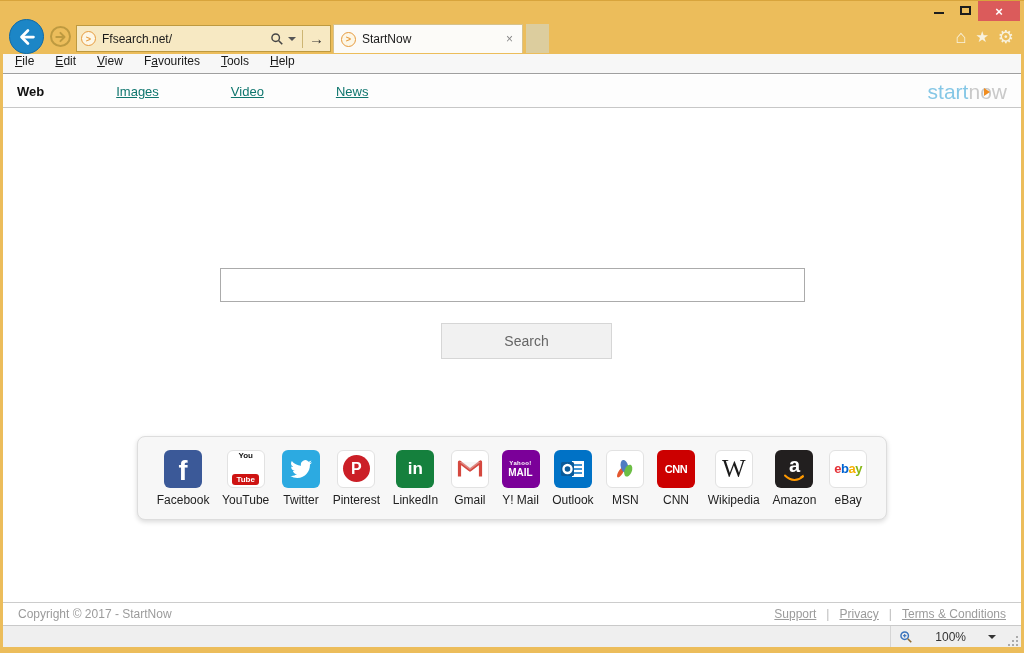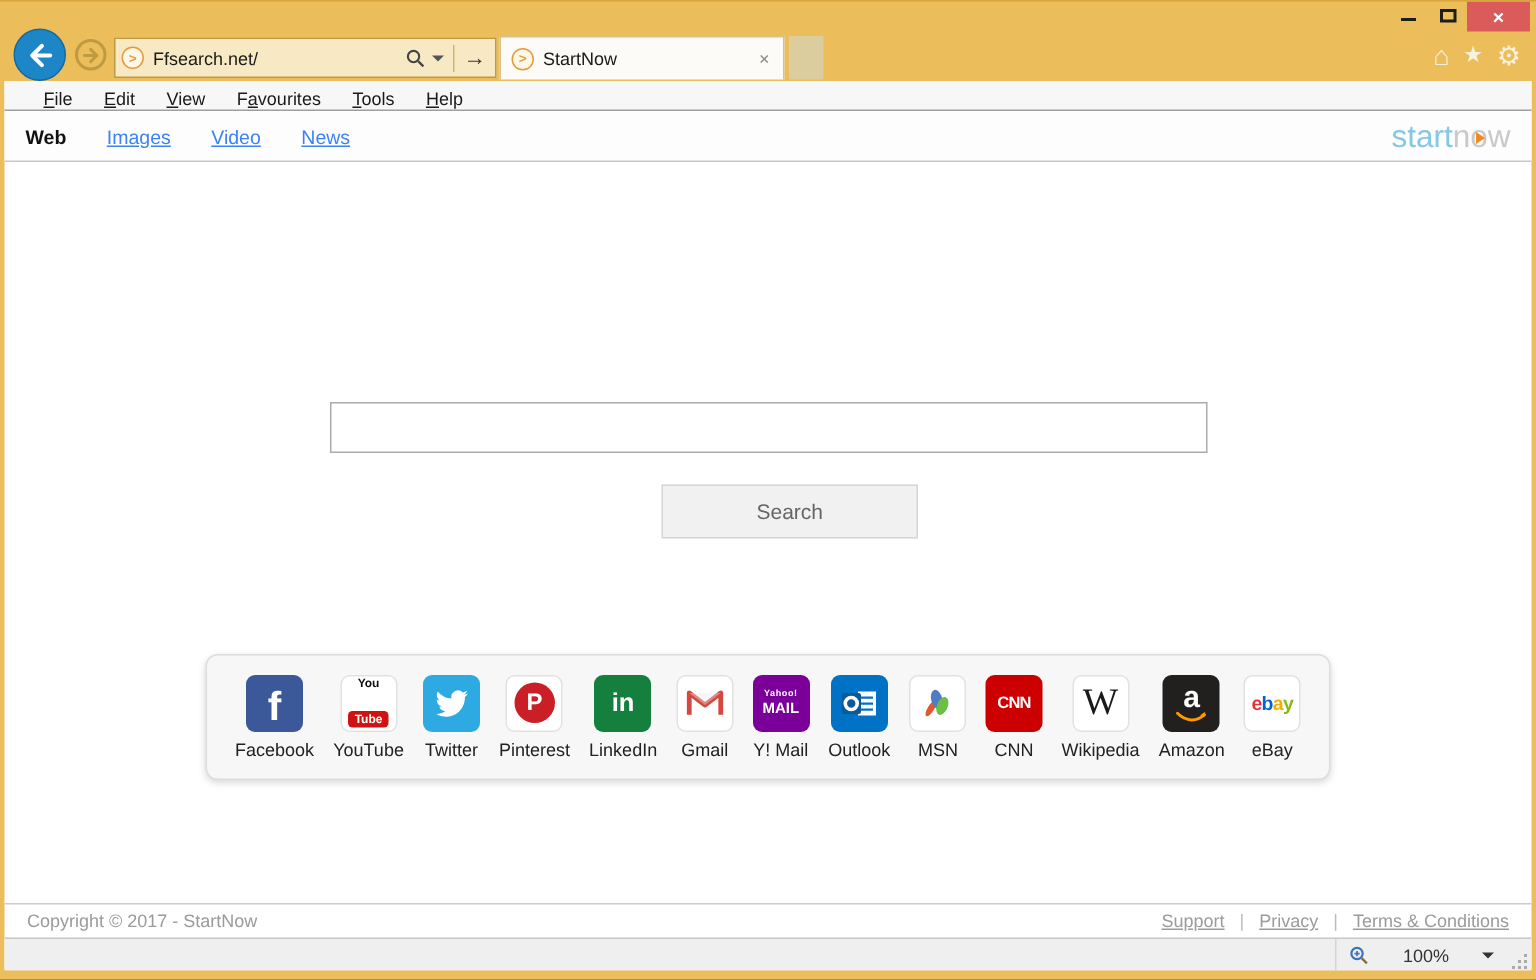--- a/index.html
+++ b/index.html
@@ -40,29 +40,29 @@
   .tab-close { font-size:12px; color:#888; padding:0 2px; }
   .newtab-btn { position:absolute; left:526px; top:23px; width:23px; height:29px; background:#DCCD9E; }
 
   .chrome-right { position:absolute; right:10px; top:26px; display:flex; align-items:center; gap:9px; }
   .chrome-right .glyph { color:#F8F2DE; font-size:18px; line-height:20px; }
 
   
   .client { position:absolute; left:3px; right:3px; top:53px; bottom:7px; background:#fff; }
 
   .menubar { position:absolute; left:0; right:0; top:0; height:20px; background:#F7F7F7;
-             border-bottom:1px solid #9F9F9F; display:flex; align-items:flex-end; padding-left:26px; }
+             border-bottom:1px solid #9F9F9F; display:flex; align-items:flex-start; padding-left:12px; }
   .menu-item { font-size:12px; color:#1a1a1a; margin-right:21px; }
   .menu-item .key { text-decoration:underline; }
 
   .navbar { position:absolute; left:0; right:0; top:21px; height:22px; background:#FDFDFD;
             border-bottom:1px solid #C7C7C7; display:flex; align-items:center; padding:16px 14px; }
   .nav-item { font-size:13px; margin-right:27px; }
   .nav-active { font-weight:bold; color:#111; text-decoration:none; }
-  .nav-link { color:#3b82f6; text-decoration:underline; cursor:pointer; }
+  .nav-link { color:#0f766e; text-decoration:underline; cursor:pointer;margin-left:45px; }
   .logo { margin-left:auto; font-size:21px; letter-spacing:0; line-height:1; }
   .logo .lg-blue { color:#85C7E6; }
   .logo .lg-gray { color:#C9C9C9; }
   .logo .lg-o { color:#C9C9C9; position:relative; }
   .logo .lg-o::after { content:""; position:absolute; left:4px; top:8px; width:0; height:0;
                        border-top:4px solid transparent; border-bottom:4px solid transparent;
                        border-left:6px solid #F08C1E; }
 
   .searchbox { position:absolute; left:217px; top:214px; width:585px; height:34px;
                border:1px solid #ABABAB; background:#fff; font-size:15px; padding:0 8px; outline:none; }

